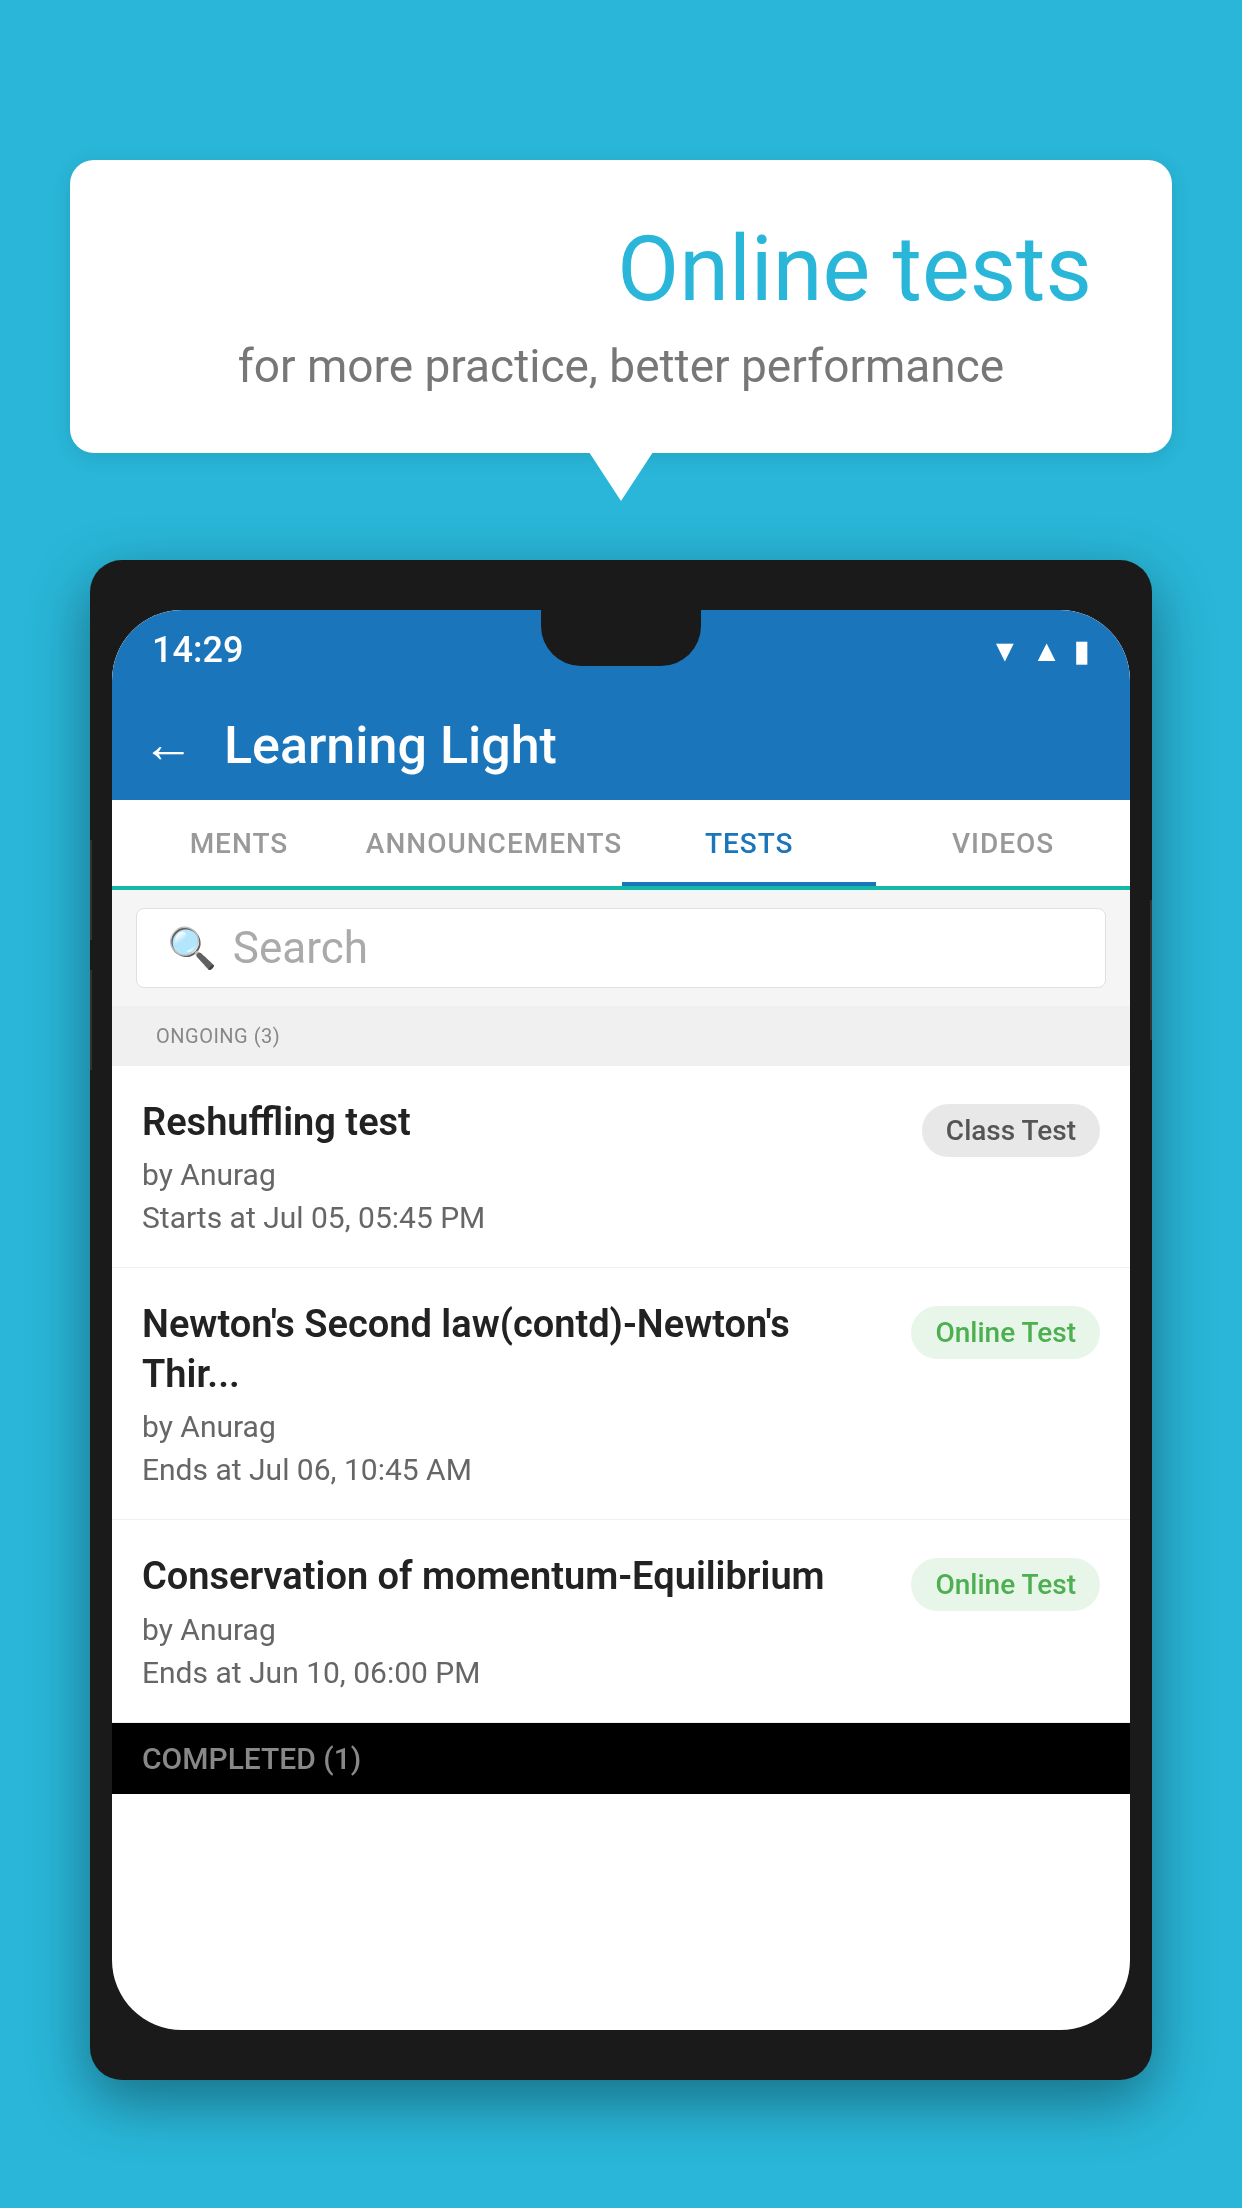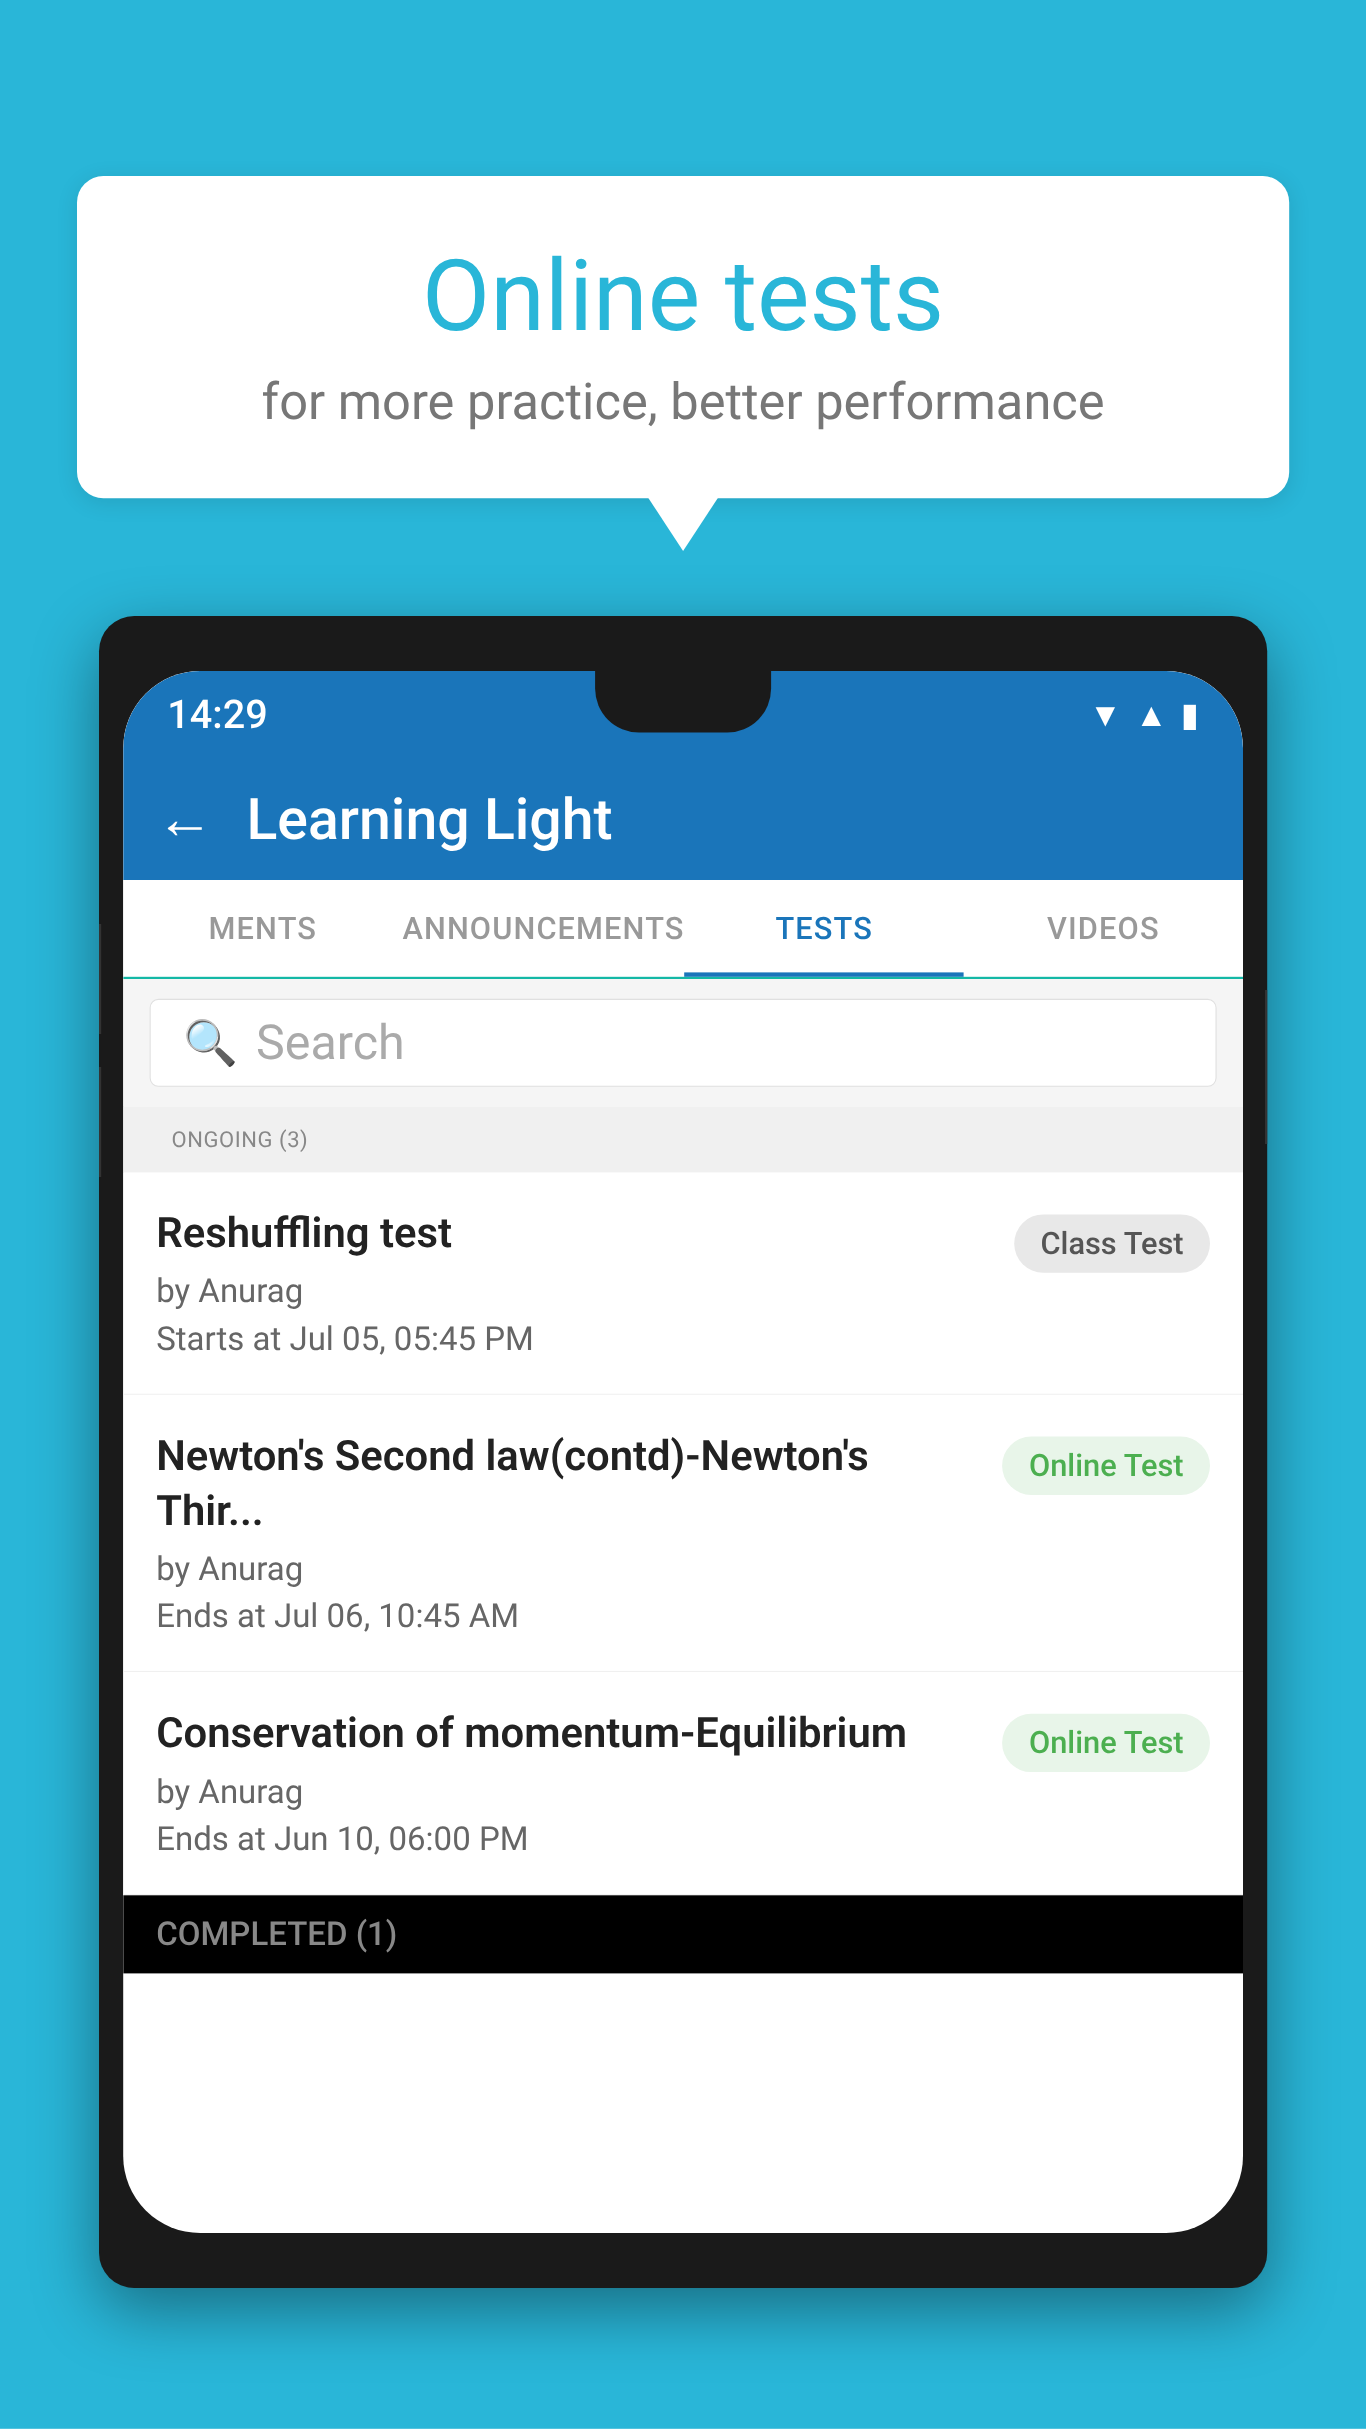--- a/index.html
+++ b/index.html
@@ -42,20 +42,21 @@
       border-right: 34px solid transparent;
       border-top: 52px solid white;
     }
 
     .bubble-title {
       font-size: 90px;
       font-weight: 400;
       color: #29b6d8;
       line-height: 1.1;
       margin-bottom: 20px;
+      text-align: right;
     }
 
     .bubble-subtitle {
       font-size: 46px;
       color: #777;
       font-weight: 400;
     }
 
     
     .phone-wrapper {
@@ -151,21 +152,21 @@
       font-size: 52px;
       font-weight: 500;
     }
 
     
     .tabs-bar {
       background: white;
       height: 90px;
       display: flex;
       align-items: stretch;
-      border-bottom: 2px solid #14b8a6;
+      border-bottom: 4px solid #14b8a6;
     }
 
     .tab {
       flex: 1;
       display: flex;
       align-items: center;
       justify-content: center;
       font-size: 28px;
       font-weight: 500;
       color: #999;

